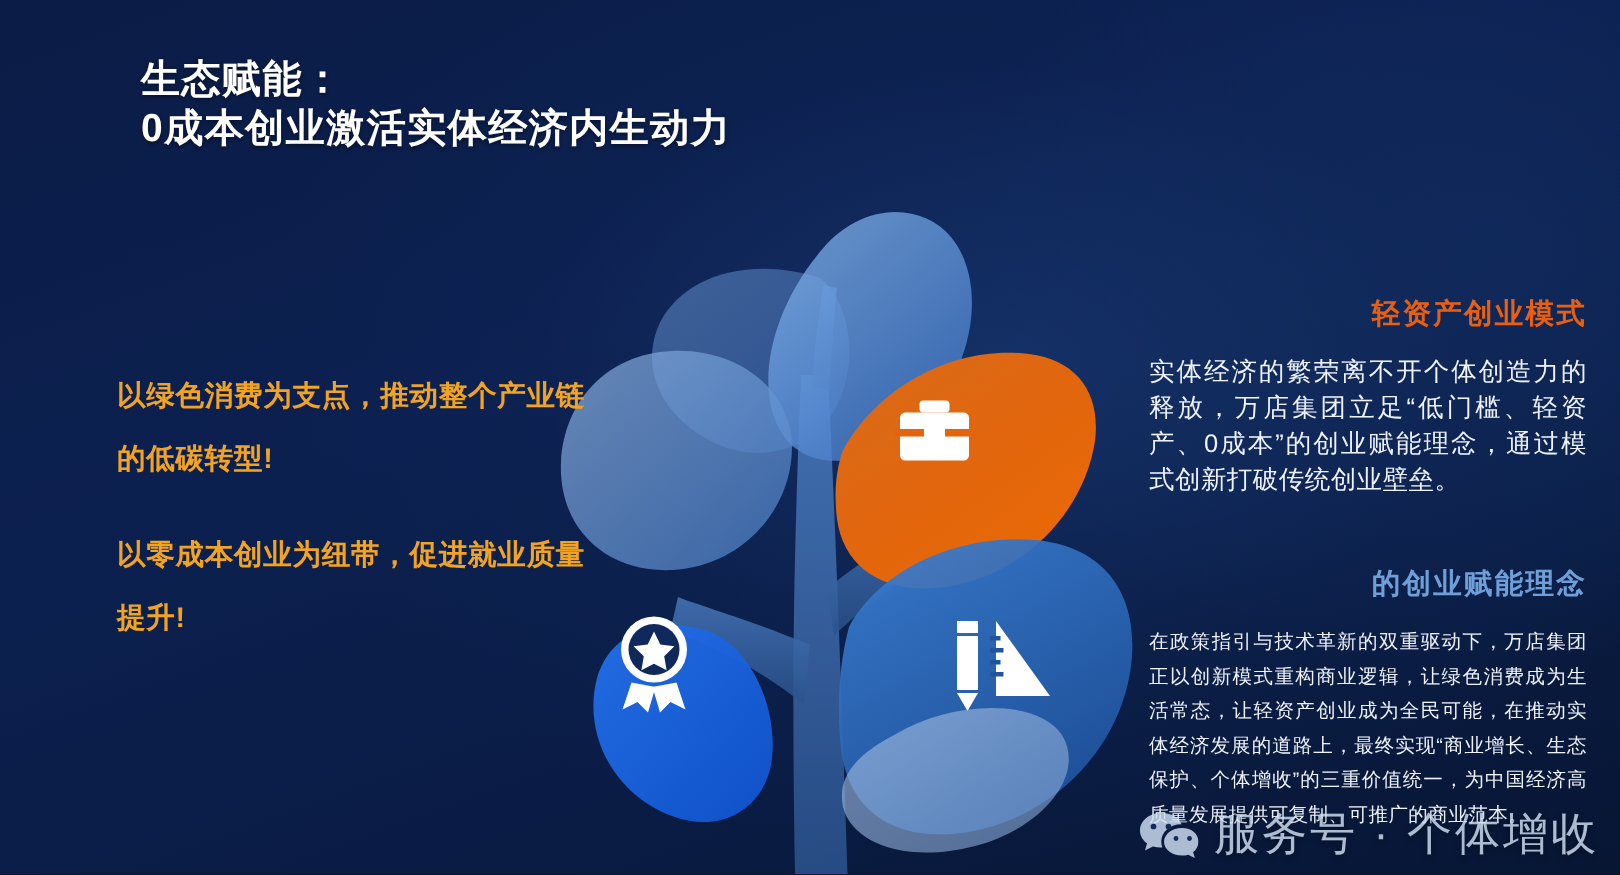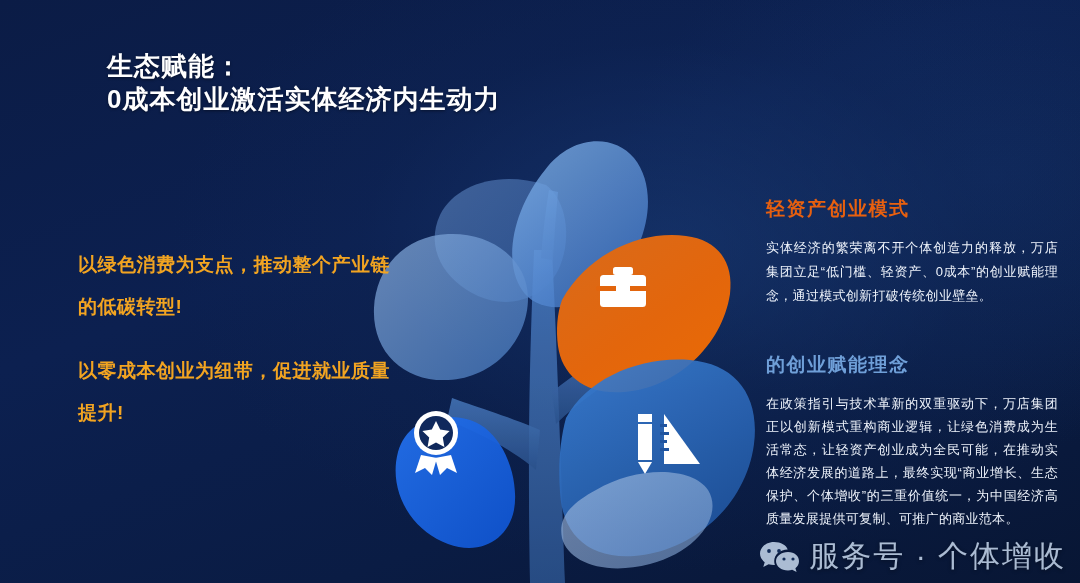--- a/index.html
+++ b/index.html
@@ -18,23 +18,22 @@
     background:
       radial-gradient(ellipse 640px 420px at 62% 42%, rgba(27,62,122,0.55) 0%, rgba(17,42,92,0.22) 48%, rgba(12,32,76,0) 78%),
       radial-gradient(ellipse 520px 380px at 92% 30%, rgba(22,54,112,0.45) 0%, rgba(12,32,76,0) 72%),
       linear-gradient(160deg, #0b1c46 0%, #0c2050 38%, #0a1c44 72%, #081634 100%);
   }
 
   
   .title-block {
     position: absolute;
     left: 94px;
-    top: 50px;
-    z-index: 40;
-    margin-left: 13px;
+    top: 36px;
+    z-index: 40;
   }
   .title-line {
     color: #ffffff;
     font-size: 26px;
     font-weight: bold;
     line-height: 33px;
     letter-spacing: 1px;
     white-space: nowrap;
     text-shadow: 0 1px 3px rgba(0,0,0,0.45);
   }
@@ -69,31 +68,31 @@
 
   
   .right-col {
     position: absolute;
     right: 22px;
     top: 196px;
     width: 292px;
     z-index: 40;
   }
   .rc-head {
-    text-align: left;
+    text-align: right;
     font-size: 19px;
     font-weight: bold;
     letter-spacing: 1.5px;
     margin: 0 0 14px 0;
   }
   .rc-head.orange { color: #e8600f; }
   .rc-head.blue   { color: #6f9fd8; }
   .rc-body {
     color: #eef3fb;
-    font-size: 13px;
+    font-size: 17px;
     line-height: 24px;
     letter-spacing: 0.3px;
     margin: 0;
     text-align: justify;
     text-justify: inter-character;
   }
   .rc-block-2 { margin-top: 44px; }
   .rc-block-2 .rc-body { font-size: 13px; line-height: 23px; }
 
   

